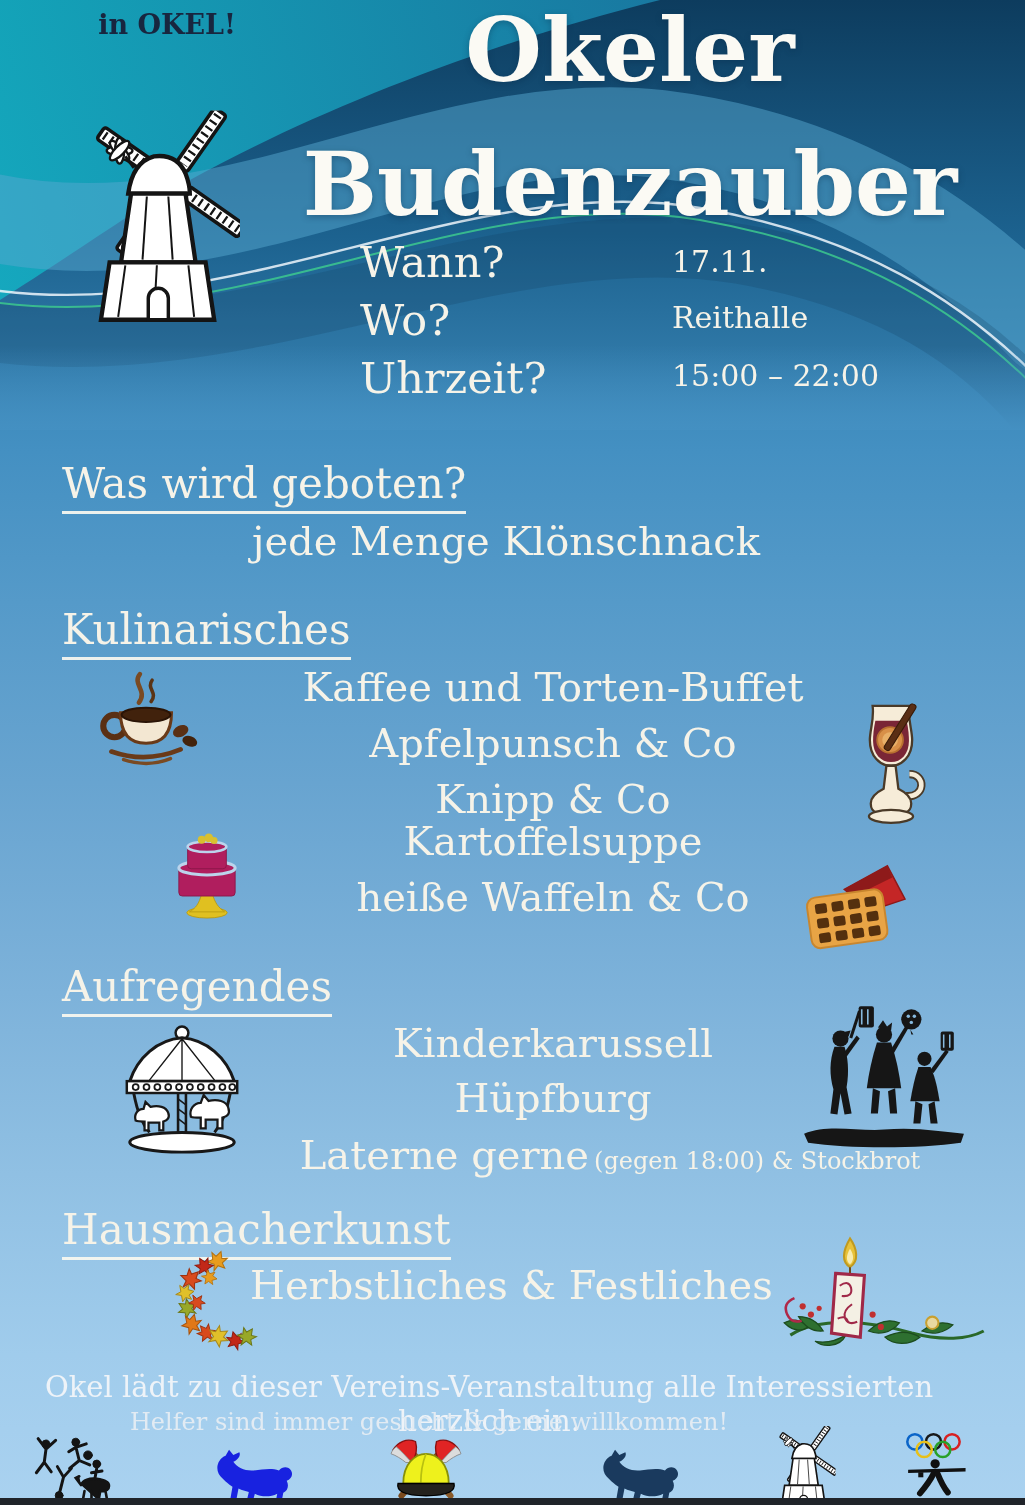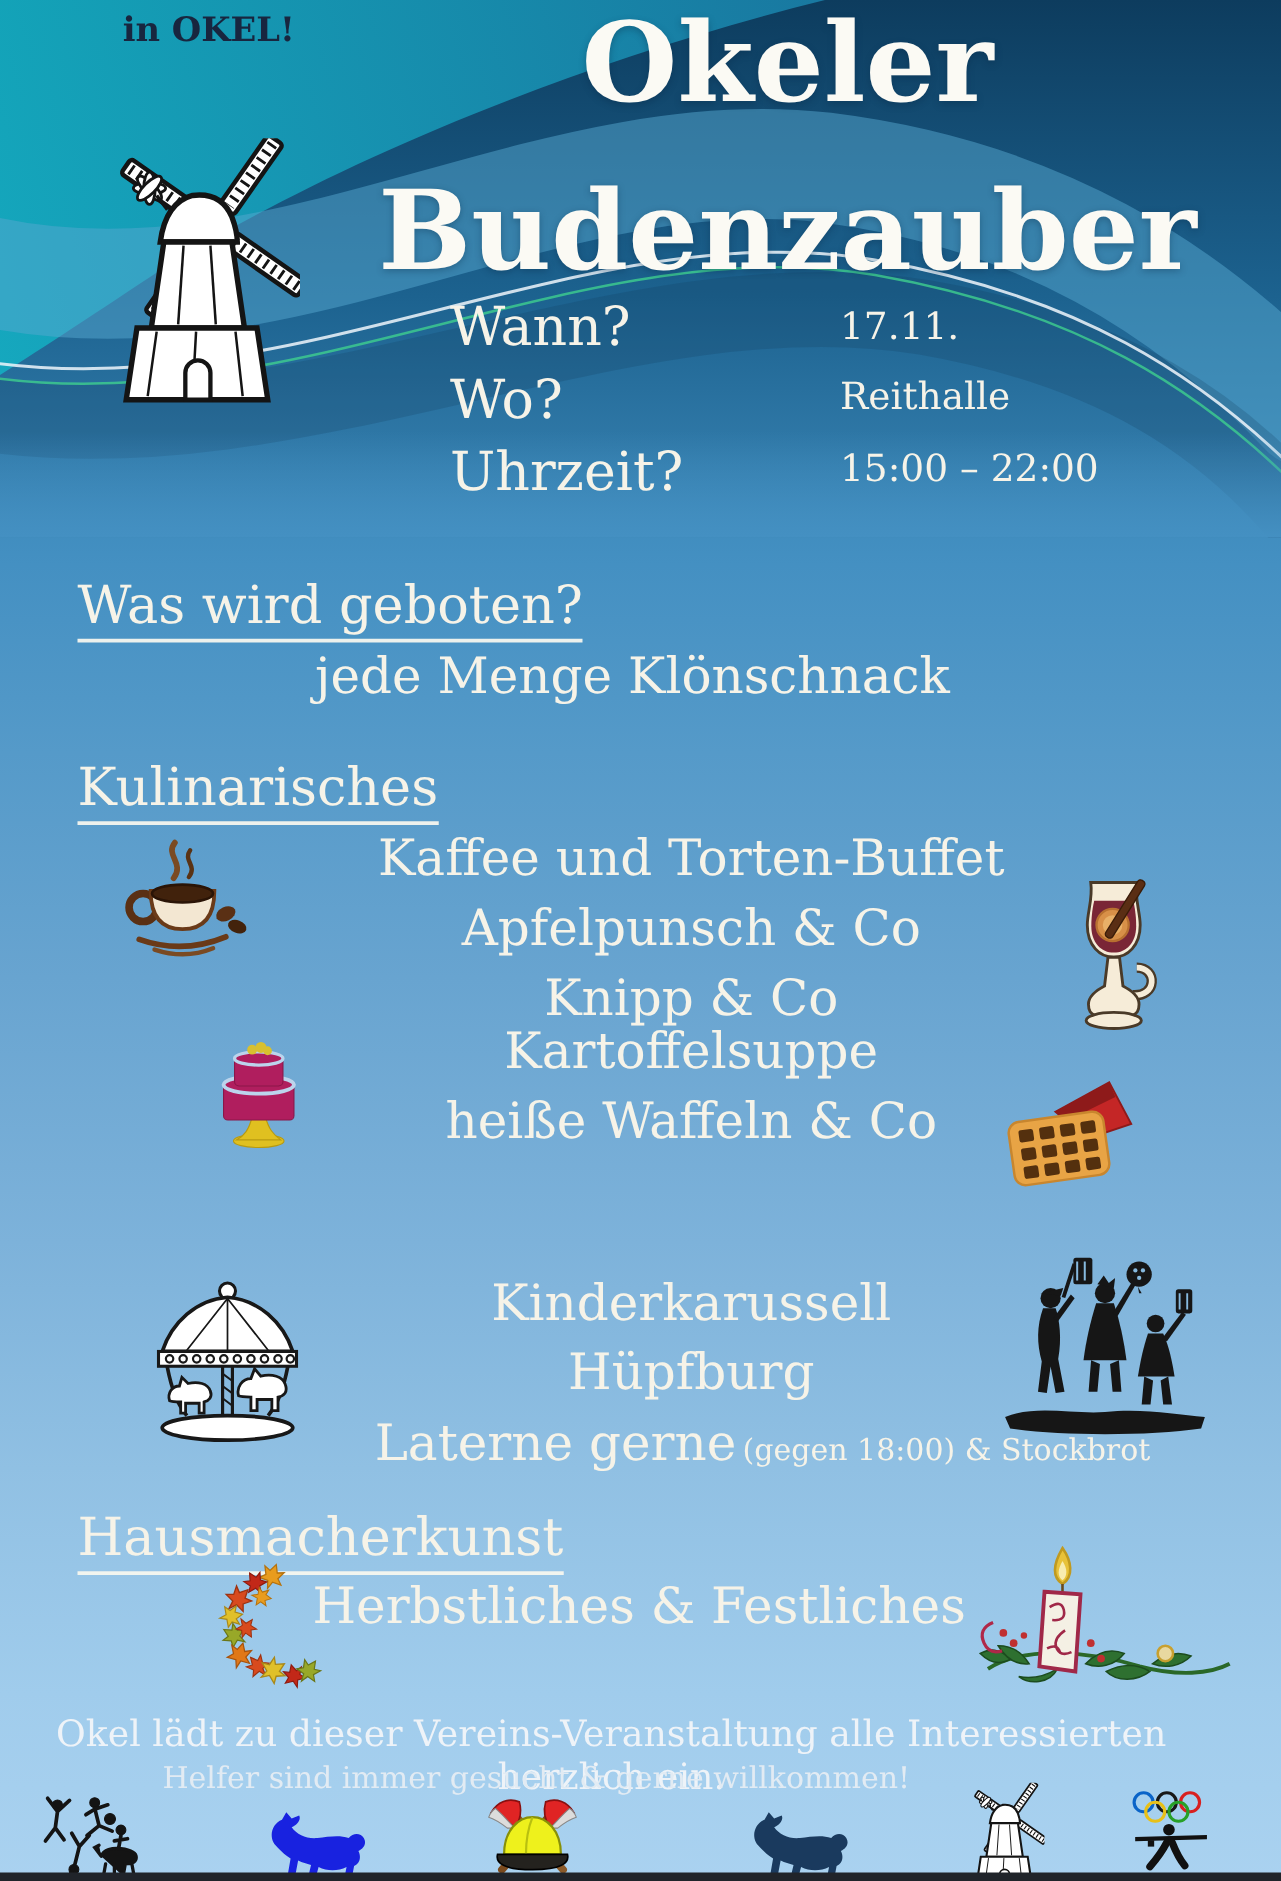--- a/index.html
+++ b/index.html
@@ -190,20 +190,21 @@
           <rect x="58" y="58" width="12" height="10" rx="2"></rect>
           <rect x="75" y="58" width="12" height="10" rx="2"></rect>
         <rect x="24" y="73" width="12" height="10" rx="2"></rect>
           <rect x="41" y="73" width="12" height="10" rx="2"></rect>
           <rect x="58" y="73" width="12" height="10" rx="2"></rect>
           <rect x="75" y="73" width="12" height="10" rx="2"></rect>
       </g>
     </g>
   </svg>
 
+  <div class="abs txt heading" style="left:62px;top:965px">Aufregendes</div>
 
   <svg class="abs" style="left:108px;top:1024px" width="148" height="138" viewBox="0 0 150 140">
     <g stroke="#181818" fill="#ffffff">
       <circle cx="75" cy="9" r="6.5" stroke-width="2.5"></circle>
       <path d="M75 14 C50 16 30 34 22 58 L128 58 C120 34 100 16 75 14 Z" stroke-width="3"></path>
       <path d="M75 15 L42 57 M75 15 L75 57 M75 15 L108 57" stroke-width="1.4" fill="none"></path>
       <rect x="19" y="58" width="112" height="12" stroke-width="2.5"></rect>
       <g stroke-width="1.8">
         <circle cx="28" cy="64" r="3"></circle>
           <circle cx="39" cy="64" r="3"></circle>

